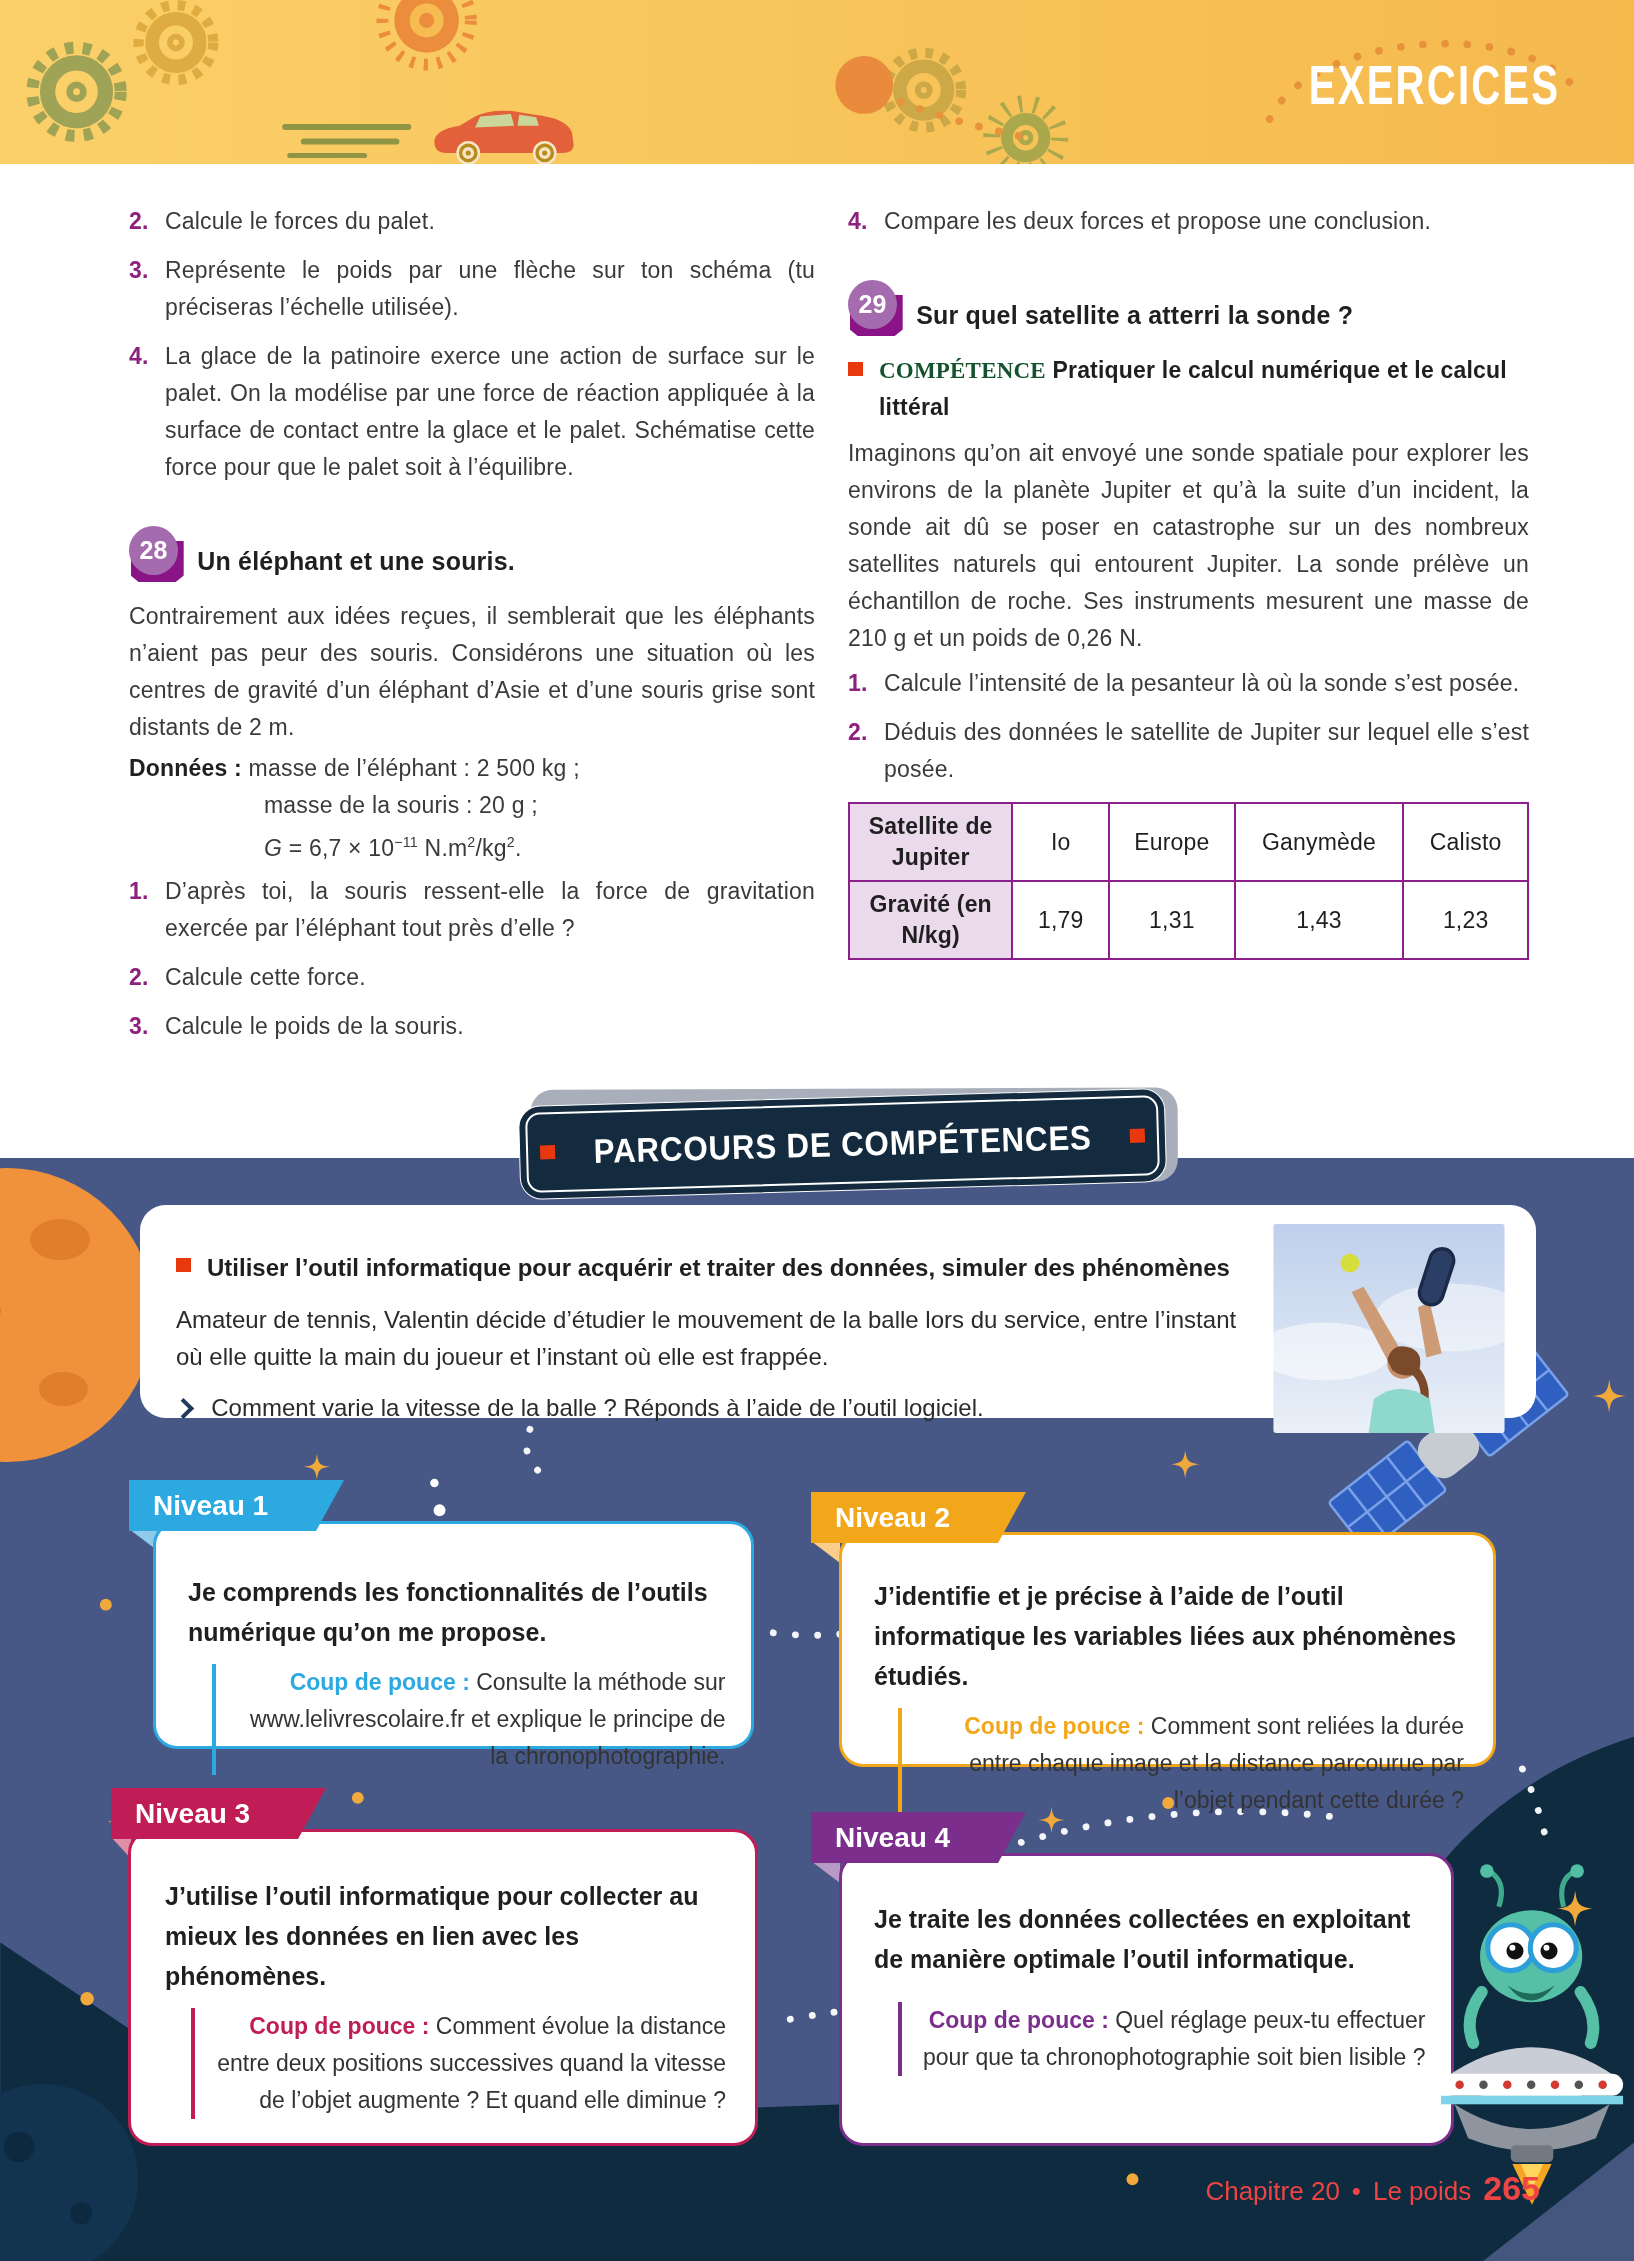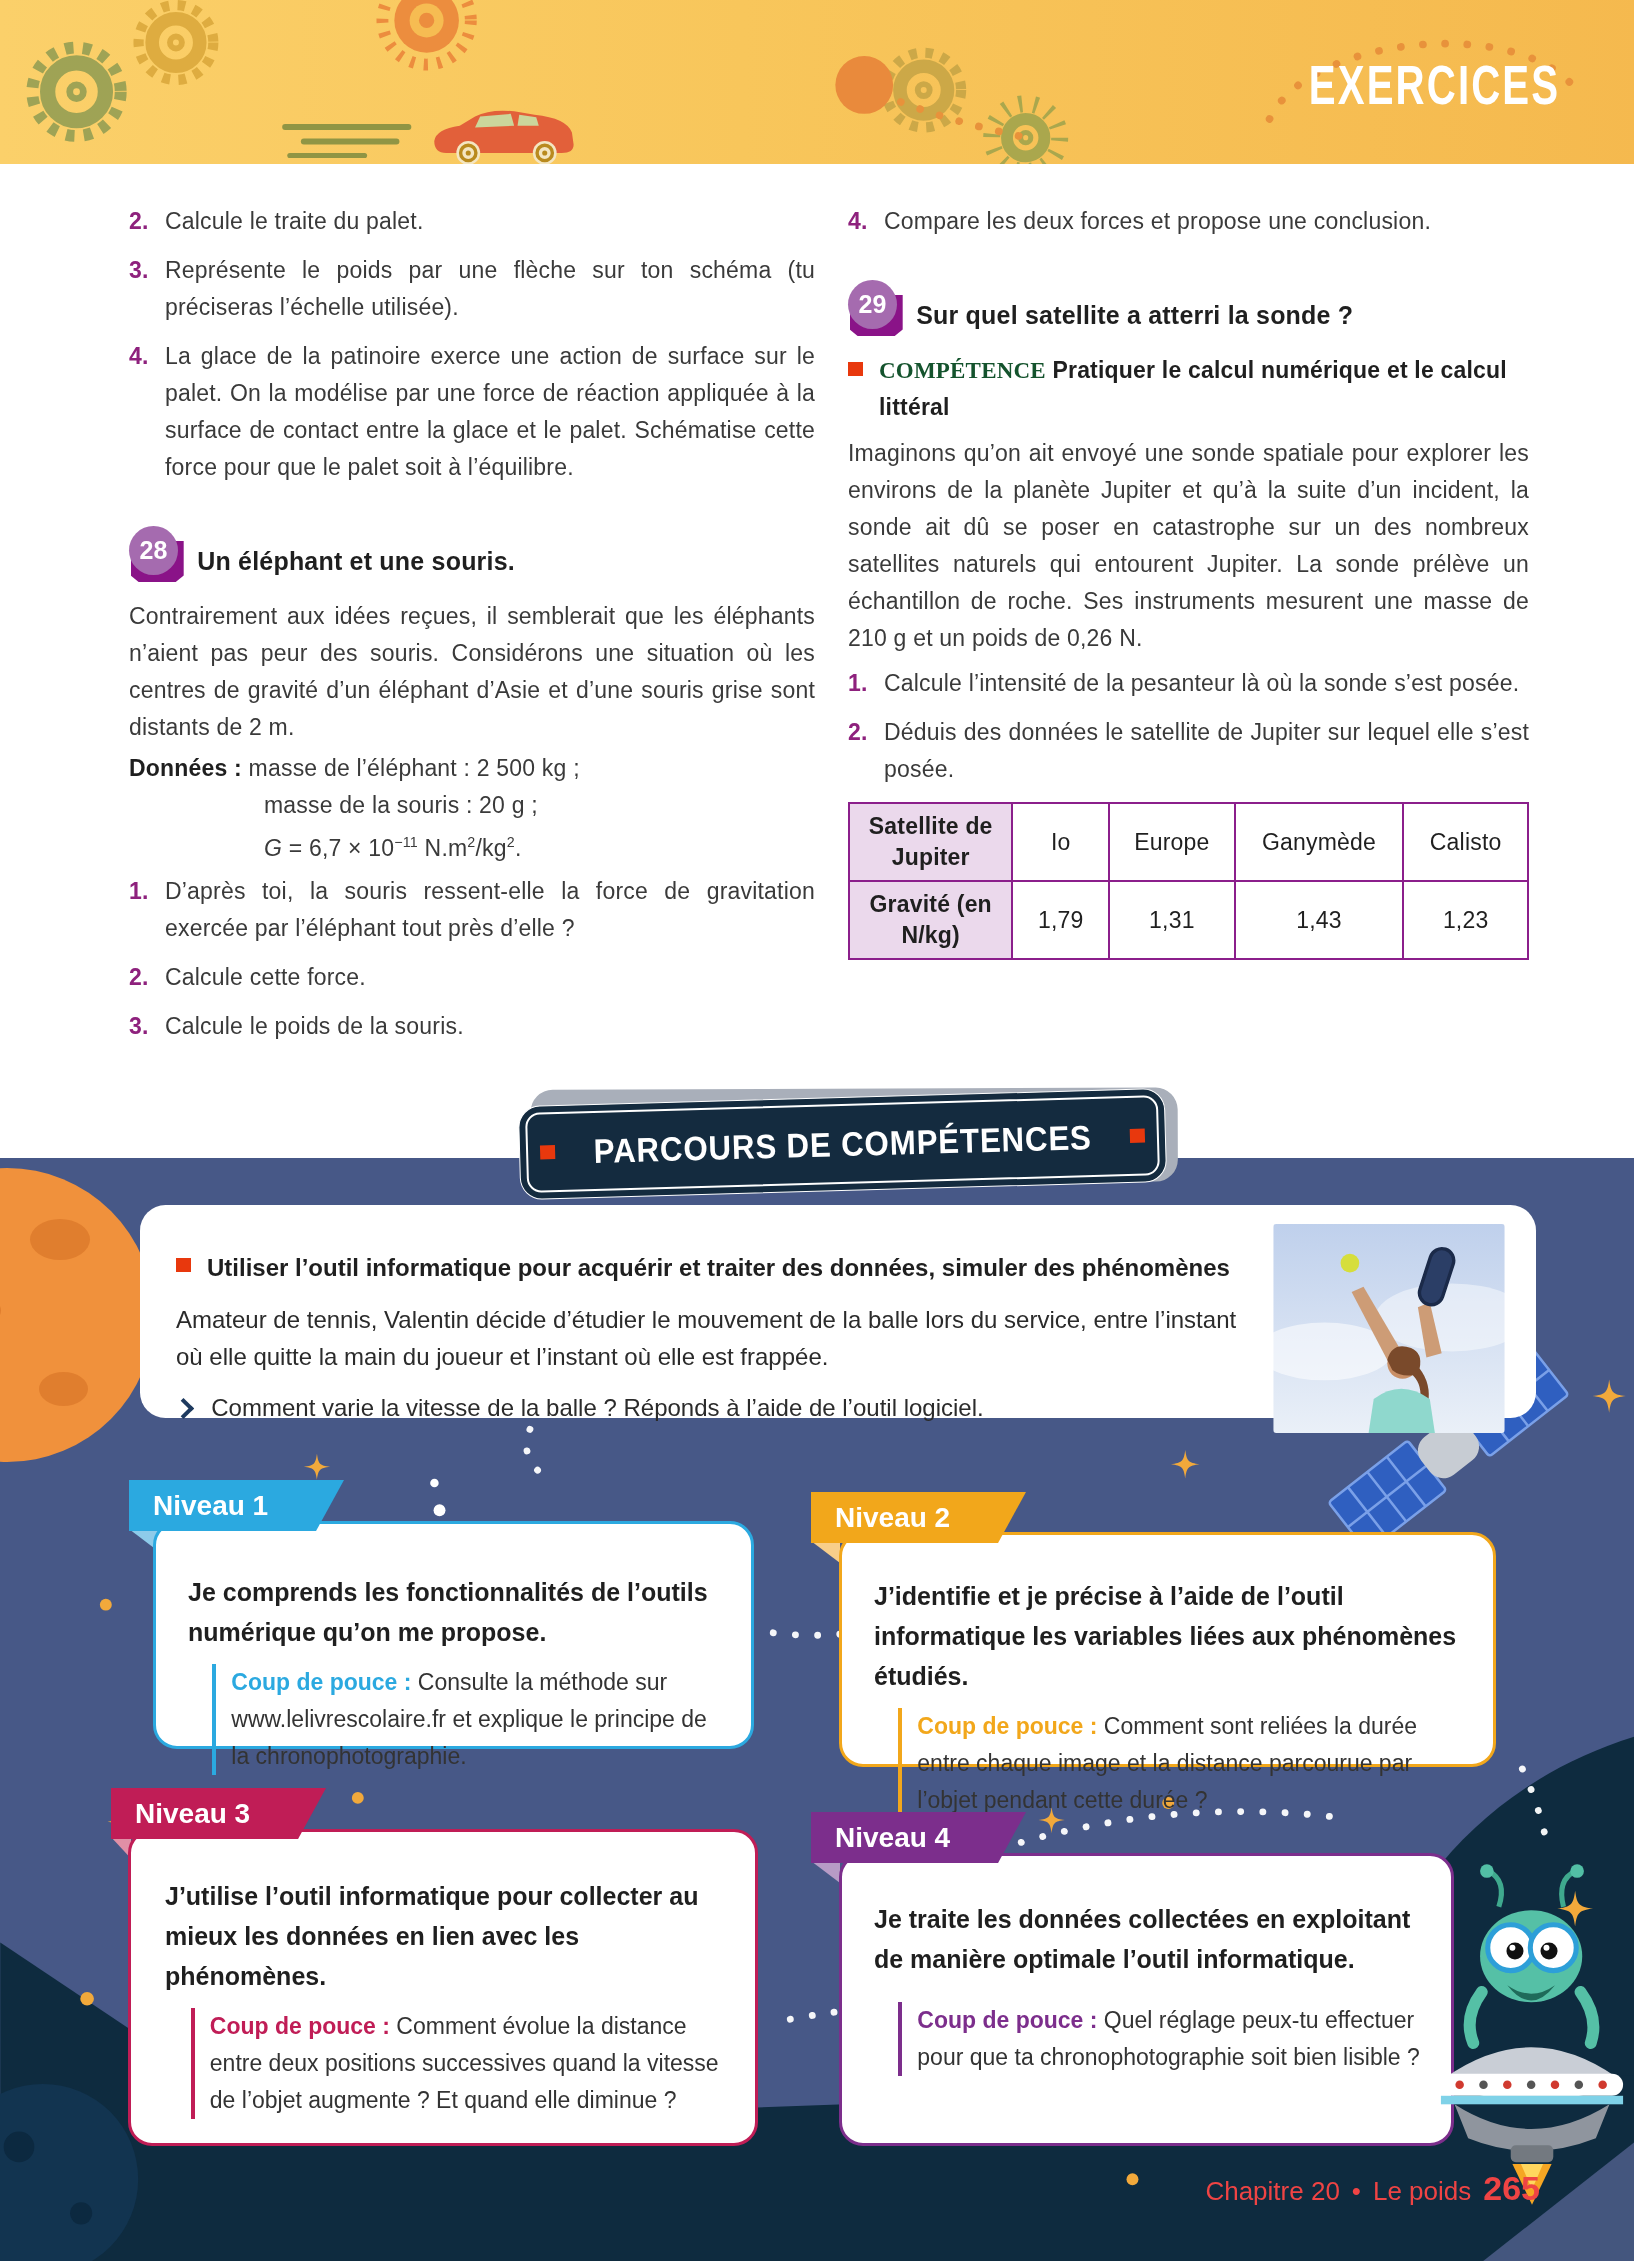--- a/index.html
+++ b/index.html
@@ -69,21 +69,21 @@
   .chev{display:inline-block;width:11px;height:11px;border-top:4.3px solid #1E3A5F;
         border-right:4.3px solid #1E3A5F;transform:rotate(45deg);margin-right:13.6px;}
   .photo{position:absolute;right:31px;top:19px;width:232px;height:209px;border-radius:3.4px;overflow:hidden;}
   
   .nv-tab{position:absolute;z-index:4;width:215px;height:51px;color:#fff;font-weight:bold;
           font-size:28px;line-height:51px;padding-left:24px;box-sizing:border-box;
           clip-path:polygon(0 0,100% 0,87% 100%,0 100%);}
   .nv-fold{position:absolute;z-index:3;width:29px;height:22px;clip-path:polygon(0 0,100% 0,100% 100%);}
   .nv-box{position:absolute;z-index:3;background:#fff;border-radius:24px;box-sizing:border-box;}
   .nv-box .stmt{font-weight:bold;font-size:25px;line-height:40px;color:#1f1f1f;}
-  .coup{margin-top:12px;padding-left:15.3px;font-size:23px;line-height:37px;color:#333;}
+  .coup{margin-top:12px;padding-left:15.3px;font-size:23px;line-height:37px;color:#333;text-align:right;}
   .coup .lbl{font-weight:bold;}
   .nv1 .nv-box{border:3.4px solid #2BA9E0;} .nv1 .nv-tab{background:#2BA9E0;}
   .nv1 .nv-fold{background:#8ECBEA;} .nv1 .coup{border-left:4.3px solid #2BA9E0;} .nv1 .lbl{color:#2BA9E0;}
   .nv2 .nv-box{border:3.4px solid #F2A71B;} .nv2 .nv-tab{background:#F2A71B;}
   .nv2 .nv-fold{background:#F8CE8A;} .nv2 .coup{border-left:4.3px solid #F2A71B;} .nv2 .lbl{color:#F2A71B;}
   .nv3 .nv-box{border:3.4px solid #C01D56;} .nv3 .nv-tab{background:#C01D56;}
   .nv3 .nv-fold{background:#E08FA6;} .nv3 .coup{border-left:4.3px solid #C01D56;} .nv3 .lbl{color:#C01D56;}
   .nv4 .nv-box{border:3.4px solid #7C2E8C;} .nv4 .nv-tab{background:#7C2E8C;}
   .nv4 .nv-fold{background:#B79BC6;} .nv4 .coup{border-left:4.3px solid #7C2E8C;} .nv4 .lbl{color:#7C2E8C;}
   .alien{position:absolute;z-index:5;}
@@ -148,21 +148,21 @@
           <circle cx="134" cy="52" r="9" fill="none" stroke="#B98A1E" stroke-width="4"></circle>
           <circle cx="134" cy="52" r="3" fill="#B98A1E"></circle>
       </g>
     </svg>
     <div class="banner-title">EXERCICES</div>
   </div>
 
   <div class="col col-left">
     <div class="q">
       <span class="q-num">2.</span>
-      <span class="q-text">Calcule le traite du palet.</span>
+      <span class="q-text">Calcule le forces du palet.</span>
     </div>
     <div class="q">
       <span class="q-num">3.</span>
       <span class="q-text">Représente le poids par une flèche sur ton schéma (tu préciseras l’échelle utilisée).</span>
     </div>
     <div class="q">
       <span class="q-num">4.</span>
       <span class="q-text">La glace de la patinoire exerce une action de surface sur le palet. On la modélise par une force de réaction appliquée à la surface de contact entre la glace et le palet. Schématise cette force pour que le palet soit à l’équilibre.</span>
     </div>
 

